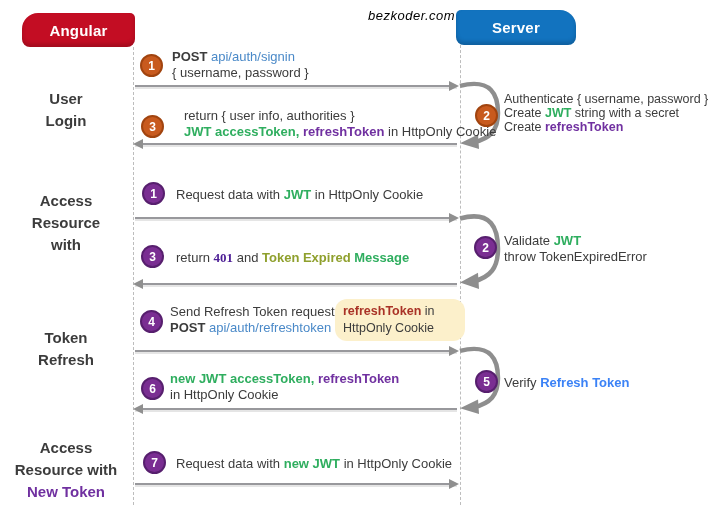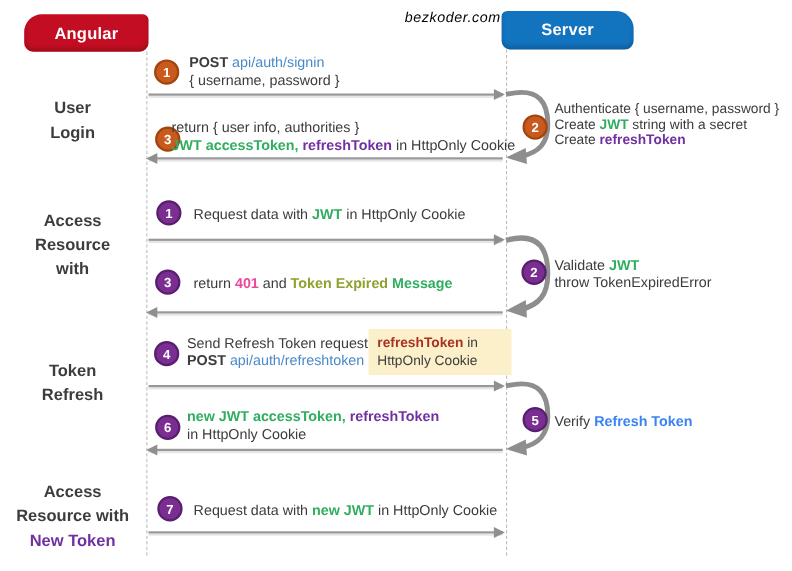--- a/index.html
+++ b/index.html
@@ -31,21 +31,21 @@
   
   .badge{position:absolute;width:23px;height:23px;box-sizing:border-box;border-radius:50%;
          display:flex;align-items:center;justify-content:center;color:#fff;
          font-weight:bold;font-size:12px;}
   .badge.orange{background:#c85a1e;border:2px solid #a1440f;}
   .badge.purple{background:#7a2e92;border:2px solid #571f6e;}
   
   .msg{position:absolute;font-size:13px;line-height:16px;white-space:nowrap;}
   .msg.small{font-size:12.5px;line-height:14px;}
   .note{position:absolute;left:335px;top:299px;width:130px;box-sizing:border-box;
-        background:#fcf0cb;padding:4px 8px;font-size:12.5px;line-height:17px;white-space:nowrap;}
+        background:#fcf0cb;padding:4px 8px;font-size:12.5px;line-height:17px;white-space:nowrap;border-radius:12px;}
   .loop{position:absolute;}
 </style>
 </head>
 <body>
 
 <div class="canvas">
 
   <div class="actor angular">Angular</div>
   <div class="actor server">Server</div>
   <div class="watermark">bezkoder.com</div>
@@ -100,39 +100,39 @@
   </div>
 
   <div class="badge orange" style="left:475px;top:104px">2</div>
   <div class="msg small" style="left:504px;top:92px">
     <div><span style="color: rgb(60, 60, 60);">Authenticate { username, password }</span></div>
     <div><span style="color: rgb(60, 60, 60);">Create </span><span style="color: rgb(47, 174, 95); font-weight: bold;">JWT</span><span style="color: rgb(60, 60, 60);"> string with a secret</span></div>
     <div><span style="color: rgb(60, 60, 60);">Create </span><span style="color: rgb(112, 48, 160); font-weight: bold;">refreshToken</span></div>
   </div>
 
   <div class="badge orange" style="left:141px;top:115px">3</div>
-  <div class="msg" style="left:156px;top:108px">
+  <div class="msg" style="left:184px;top:108px">
     <div><span style="color: rgb(60, 60, 60);">return { user info, authorities }</span></div>
     <div><span style="color: rgb(47, 174, 95); font-weight: bold;">JWT accessToken,</span><span style="color: rgb(60, 60, 60);"> </span><span style="color: rgb(112, 48, 160); font-weight: bold;">refreshToken</span><span style="color: rgb(60, 60, 60);"> in HttpOnly Cookie</span></div>
   </div>
 
   <div class="badge purple" style="left:142px;top:182px">1</div>
   <div class="msg" style="left:176px;top:187px">
     <div><span style="color: rgb(60, 60, 60);">Request data with </span><span style="color: rgb(47, 174, 95); font-weight: bold;">JWT</span><span style="color: rgb(60, 60, 60);"> in HttpOnly Cookie</span></div>
   </div>
 
   <div class="badge purple" style="left:474px;top:236px">2</div>
   <div class="msg" style="left:504px;top:233px">
     <div><span style="color: rgb(60, 60, 60);">Validate </span><span style="color: rgb(47, 174, 95); font-weight: bold;">JWT</span></div>
     <div><span style="color: rgb(60, 60, 60);">throw </span><span style="color: rgb(60, 60, 60); font-weight: normal;">TokenExpiredError</span></div>
   </div>
 
   <div class="badge purple" style="left:141px;top:245px">3</div>
   <div class="msg" style="left:176px;top:250px">
-    <div><span style="color: rgb(60, 60, 60);">return </span><span style="color: #ec4899; font-weight: bold;">401</span><span style="color: rgb(60, 60, 60);"> and </span><span style="color: rgb(143, 160, 45); font-weight: bold;">Token Expired</span><span style="color: rgb(60, 60, 60);"> </span><span style="color: rgb(47, 174, 95); font-weight: bold;">Message</span></div>
+    <div><span style="color: rgb(60, 60, 60);">return </span><span style="color: #4c1d95; font-weight: bold; font-family: Liberation Serif, serif;">401</span><span style="color: rgb(60, 60, 60);"> and </span><span style="color: rgb(143, 160, 45); font-weight: bold;">Token Expired</span><span style="color: rgb(60, 60, 60);"> </span><span style="color: rgb(47, 174, 95); font-weight: bold;">Message</span></div>
   </div>
 
   <div class="badge purple" style="left:140px;top:310px">4</div>
   <div class="msg" style="left:170px;top:304px">
     <div><span style="color: rgb(60, 60, 60);">Send Refresh Token request</span></div>
     <div><span style="color: rgb(60, 60, 60); font-weight: bold;">POST </span><span style="color: rgb(74, 137, 200);">api/auth/refreshtoken</span></div>
   </div>
 
   <div class="note">
     <div><span style="color: rgb(169, 50, 38); font-weight: bold;">refreshToken</span><span style="color: rgb(60, 60, 60);"> in</span></div>

